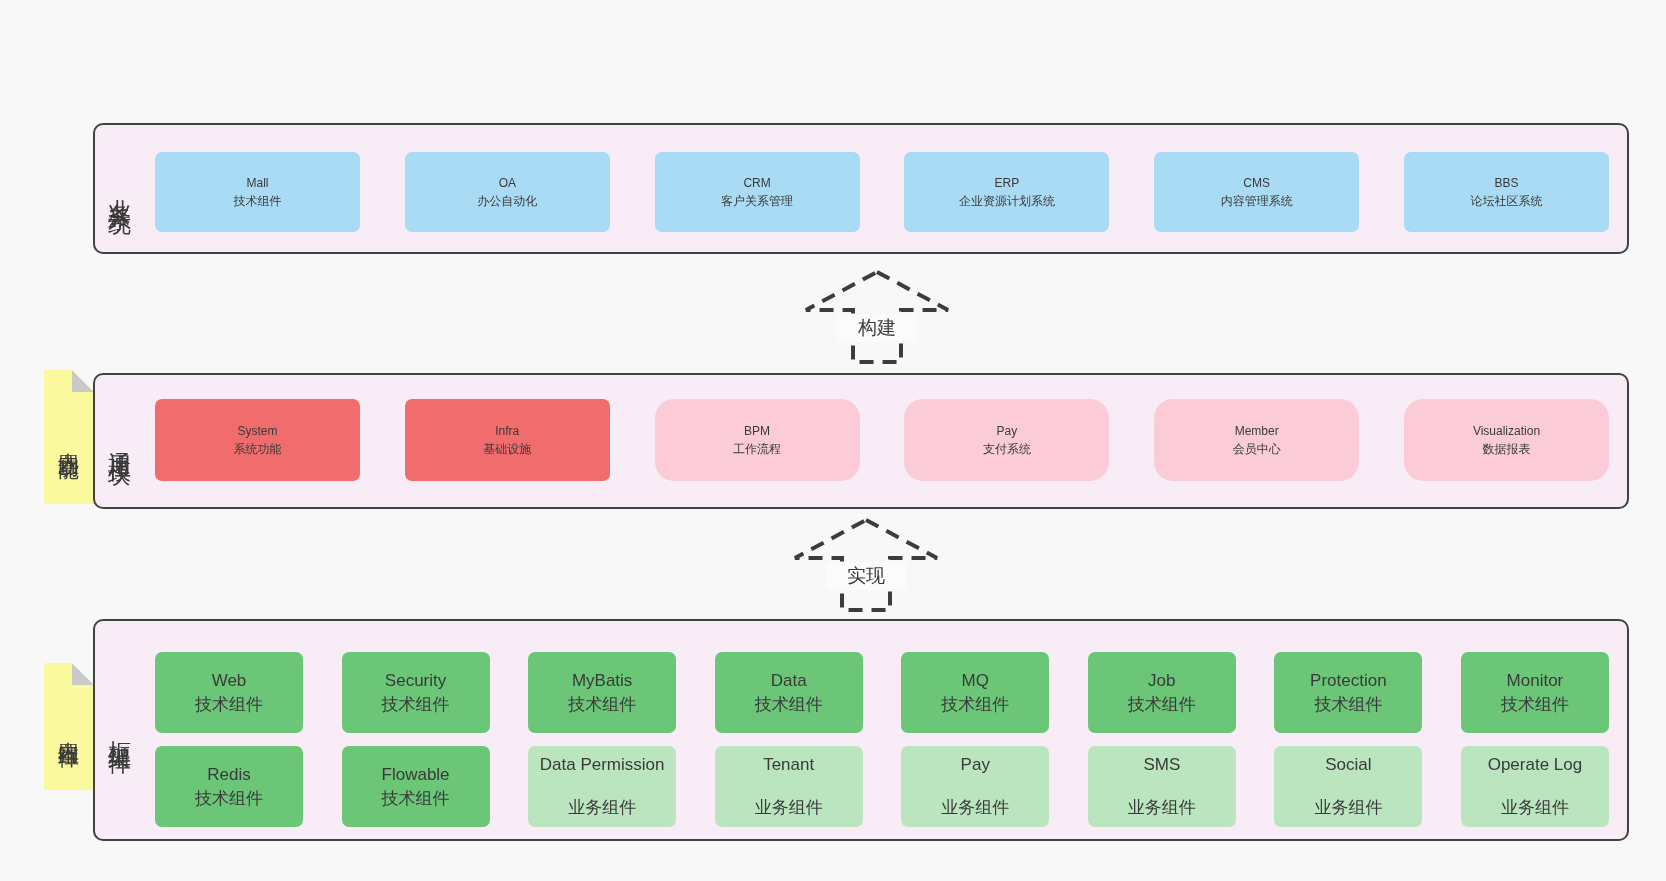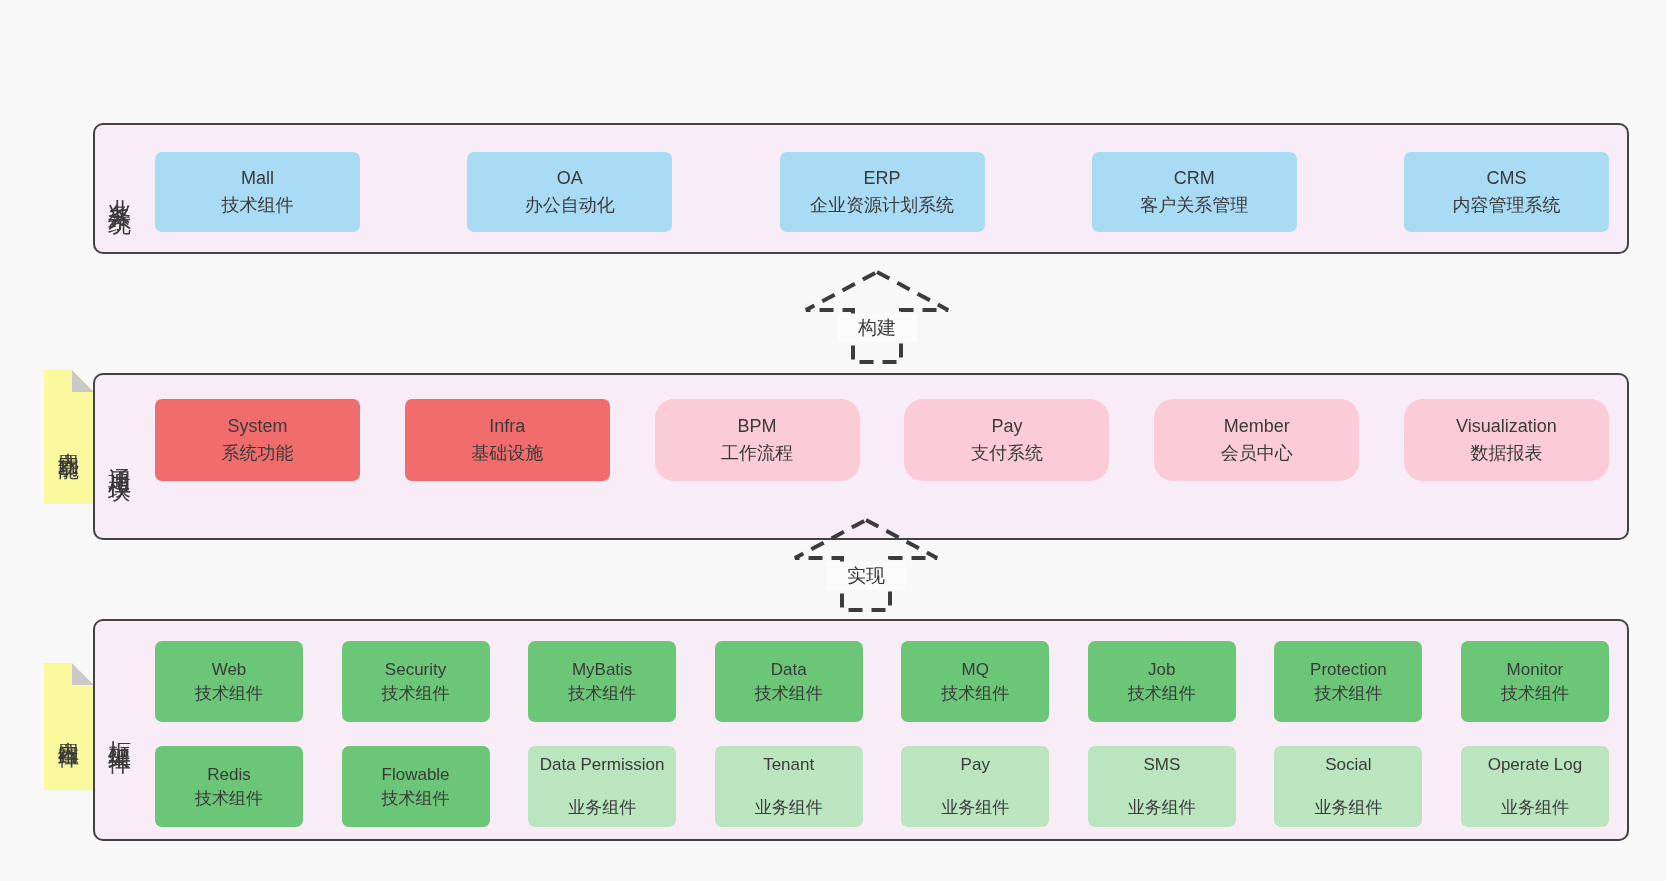--- a/index.html
+++ b/index.html
@@ -8,41 +8,41 @@
     background:#f8f8f8;
     font-family:"Liberation Sans","DejaVu Sans",sans-serif;
     color:#3a3a3a;
   }
   .panel{
     position:absolute;left:93px;width:1536px;
     background:#f8edf7;border:2px solid #424242;border-radius:10px;
     box-sizing:border-box;
   }
   #panel-business{top:123px;height:131px;}
-  #panel-modules{top:373px;height:167px;}
+  #panel-modules{top:373px;height:136px;}
   #panel-framework{top:619px;height:222px;}
   .panel-label{
     position:absolute;left:13px;top:50%;transform:translateY(-50%);
     writing-mode:vertical-rl;text-orientation:upright;
     font-size:23px;letter-spacing:4px;line-height:1;color:#3a3a3a;white-space:nowrap;
   }
   .row{
     position:absolute;left:60px;right:18px;
     display:flex;justify-content:space-between;align-items:stretch;
   }
   #panel-business .row{top:27px;}
   #panel-modules .row{top:24px;}
-  #panel-framework .row-1{top:20px;}
+  #panel-framework .row-1{top:31px;}
   #panel-framework .row-2{top:125px;}
   .box{
     display:flex;flex-direction:column;justify-content:center;align-items:center;
     border-radius:7px;text-align:center;box-sizing:border-box;padding:2px 4px;
   }
   .box .en,.box .zh{width:100%;}
-  .box-lg{width:205px;height:80px;font-size:18px;line-height:1.5;}
+  .box-lg{width:205px;height:80px;font-size:12px;line-height:1.5;}
   #panel-modules .box-lg{height:82px;}
   .box-sm{width:148px;height:81px;font-size:17px;line-height:1.4;}
   .blue{background:#a9dbf4;}
   .red{background:#f16d6d;}
   .pink{background:#fbccd8;border-radius:19px;}
   .green{background:#6bc678;}
   .lgreen{background:#bae5bf;gap:19px;}
   .note{
     position:absolute;left:44px;width:50px;
     background:#faf99d;
@@ -89,30 +89,34 @@
   <div class="row">
     <div class="box box-lg blue">
       <div class="en">Mall</div>
       <div class="zh">技术组件</div>
     </div>
     <div class="box box-lg blue">
       <div class="en">OA</div>
       <div class="zh">办公自动化</div>
     </div>
     <div class="box box-lg blue">
+      <div class="en">CRM</div>
+      <div class="zh">客户关系管理</div>
+    </div>
+    <div class="box box-lg blue">
       <div class="en">ERP</div>
       <div class="zh">企业资源计划系统</div>
     </div>
     <div class="box box-lg blue">
-      <div class="en">CRM</div>
-      <div class="zh">客户关系管理</div>
-    </div>
-    <div class="box box-lg blue">
       <div class="en">CMS</div>
       <div class="zh">内容管理系统</div>
+    </div>
+    <div class="box box-lg blue">
+      <div class="en">BBS</div>
+      <div class="zh">论坛社区系统</div>
     </div>
   </div>
 </div>
 
 <div class="arrow" id="arrow-build">
   <svg viewBox="0 0 150 100">
     <path d="M75 6 L146 44 L99 44 L99 96 L51 96 L51 44 L4 44 Z" fill="none" stroke="#3c3c3c" stroke-width="4" stroke-dasharray="14 9"></path>
   </svg>
   <span class="arrow-label">构建</span>
 </div>

